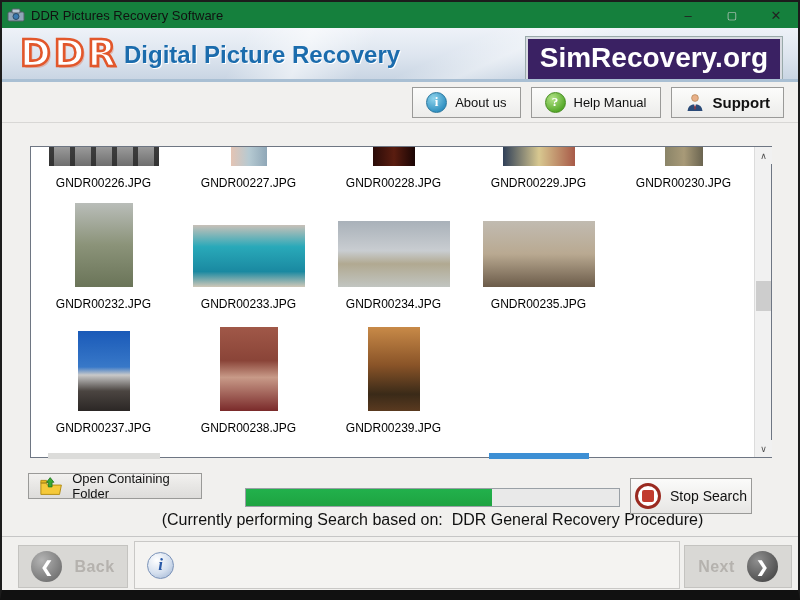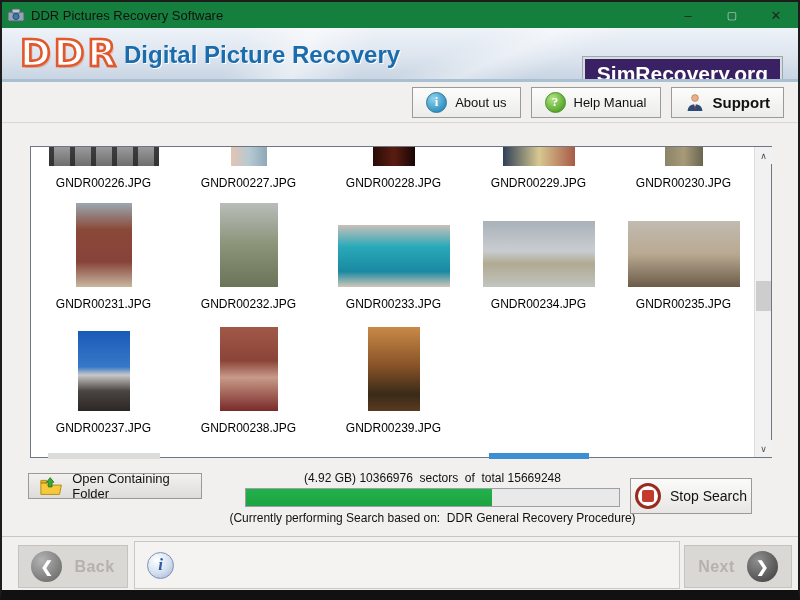--- a/index.html
+++ b/index.html
@@ -25,22 +25,22 @@
               linear-gradient(155deg, rgba(255,255,255,0) 55%, rgba(255,255,255,.4) 62%, rgba(255,255,255,0) 70%),
               linear-gradient(180deg,#eef2f8 0%,#dde5ef 55%,#c9d5e3 100%); }
   .header-strip { position:absolute; top:77px; left:0; right:0; height:3px; background:#a9bfd3; }
   .logo { position:absolute; left:18px; top:4px; font-family:"DejaVu Sans",sans-serif; font-weight:bold;
           font-size:37px; letter-spacing:3px; color:#fff;
           -webkit-text-stroke:2.6px #e2572b;
           text-shadow:2px 2px 0 rgba(226,87,43,.30); }
   .app-title { position:absolute; left:122px; top:13px; font-size:24px; font-weight:bold;
                color:#1b6cad; text-shadow:1px 1px 0 #ffffff; }
   .brand { position:absolute; right:16px; top:9px; background:#3a2163; color:#fff;
-           font-size:21px; font-weight:bold; padding:3px 12px 5px;
-           border:2px solid #d8dbe2; box-shadow:0 0 0 1px #9aa;margin-top:20px; }
+           font-size:28px; font-weight:bold; padding:3px 12px 5px;
+           border:2px solid #d8dbe2; box-shadow:0 0 0 1px #9aa; }
 
   
   .toolbar { position:absolute; top:80px; left:0; right:0; height:41px; background:#f1f0ee;
              border-bottom:1px solid #d8d7d5; display:flex; align-items:center;
              justify-content:flex-end; gap:10px; padding-right:14px; }
   .tb-btn { display:flex; align-items:center; gap:8px; height:31px; padding:0 13px;
             background:linear-gradient(180deg,#fcfcfb,#ececea); border:1px solid #9a9a98;
             font-size:13px; color:#111; cursor:pointer; }
   .tb-btn.support { font-weight:bold; font-size:15px; }
   .ico-circle { width:21px; height:21px; border-radius:50%; display:flex; align-items:center;
@@ -74,21 +74,21 @@
   .open-folder { position:absolute; left:26px; top:471px; width:174px; height:26px;
                  background:linear-gradient(180deg,#f2f1ef,#dddcda); border:1px solid #9a9a98;
                  display:flex; align-items:center; gap:9px; padding-left:10px; font-size:13px;
                  color:#111; cursor:pointer; }
   .sector-line { position:absolute; left:243px; top:469px; width:375px; text-align:center;
                  font-size:12px; color:#111; white-space:pre; }
   .progress { position:absolute; left:243px; top:486px; width:375px; height:19px;
               background:#e9e9e9; border:1px solid #9aa0a6; }
   .progress-fill { height:100%; background:linear-gradient(180deg,#35c255,#1ea341); }
   .status-line { position:absolute; left:143px; top:509px; width:575px; text-align:center;
-                 font-size:12px; color:#111; white-space:pre; }
+                 font-size:16px; color:#111; white-space:pre; }
   .stop-btn { position:absolute; left:628px; top:476px; width:122px; height:36px;
               background:linear-gradient(180deg,#fbfbfa,#e7e6e4); border:1px solid #9a9a98;
               display:flex; align-items:center; justify-content:center; gap:9px; font-size:14px;
               color:#111; cursor:pointer; }
   .stop-ico { width:26px; height:26px; border-radius:50%; border:3px solid #9a2a20; background:#fff;
               display:flex; align-items:center; justify-content:center; }
   .stop-sq { width:12px; height:12px; background:#c23b2e; border-radius:2px; }
 
   
   .footer-divider { position:absolute; left:0; right:0; top:534px; height:1px; background:#c6c6c6; }
@@ -174,24 +174,20 @@
           <div class="thumb" style="width: 72px; height: 22px; background: linear-gradient(90deg, rgb(48, 64, 88), rgb(216, 200, 144), rgb(168, 90, 72));"></div>
           <div class="fname">GNDR00229.JPG</div>
         </div>
         <div class="cell">
           <div class="thumb" style="width: 38px; height: 22px; background: linear-gradient(90deg, rgb(138, 132, 104), rgb(168, 154, 120), rgb(106, 100, 80));"></div>
           <div class="fname">GNDR00230.JPG</div>
         </div>
       </div>
     <div class="grid-row row1">
         <div class="cell">
-          <div class="thumb" style="width: 56px; height: 84px; background: linear-gradient(rgb(154, 168, 176) 0%, rgb(138, 72, 56) 32%, rgb(135, 67, 58) 70%, rgb(200, 184, 160) 100%);"></div>
-          <div class="fname">GNDR00231.JPG</div>
-        </div>
-        <div class="cell">
           <div class="thumb" style="width: 58px; height: 84px; background: linear-gradient(rgb(185, 189, 185) 0%, rgb(139, 147, 121) 50%, rgb(106, 116, 88) 100%);"></div>
           <div class="fname">GNDR00232.JPG</div>
         </div>
         <div class="cell">
           <div class="thumb" style="width: 112px; height: 62px; background: linear-gradient(rgb(200, 192, 184) 0%, rgb(41, 169, 185) 35%, rgb(26, 137, 161) 75%, rgb(208, 200, 184) 100%);"></div>
           <div class="fname">GNDR00233.JPG</div>
         </div>
         <div class="cell">
           <div class="thumb" style="width: 112px; height: 66px; background: linear-gradient(rgb(169, 177, 185) 0%, rgb(201, 205, 209) 45%, rgb(177, 169, 145) 65%, rgb(193, 197, 193) 100%);"></div>
           <div class="fname">GNDR00234.JPG</div>
@@ -241,21 +237,20 @@
 
   <div class="open-folder">
     <svg width="26" height="22" viewBox="0 0 26 22">
       <path d="M2 8 L2 20 L22 20 L24 10 L9 10 L8 8 Z" fill="#f5c93a" stroke="#b08a10" stroke-width="1"></path>
       <path d="M2 8 L2 5 L8 5 L9.5 7.5 L2 7.5 Z" fill="#e8b820" stroke="#b08a10" stroke-width="1"></path>
       <path d="M8 7 L12 2 L16 7 L14 7 L14 12 L10 12 L10 7 Z" fill="#3aa832" stroke="#1e6e1a" stroke-width=".8"></path>
     </svg>
     <span>Open Containing Folder</span>
   </div>
 
-  <div class="sector-line">(4.92 GB) 10366976  sectors  of  total 15669248</div>
 
   <div class="progress">
     <div class="progress-fill" style="width: 66%; background: linear-gradient(rgb(34, 177, 76), rgb(30, 163, 65));"></div>
   </div>
 
   <div class="status-line">(Currently performing Search based on:  DDR General Recovery Procedure)</div>
 
   <div class="stop-btn">
     <span class="stop-ico">
         <span class="stop-sq"></span>

